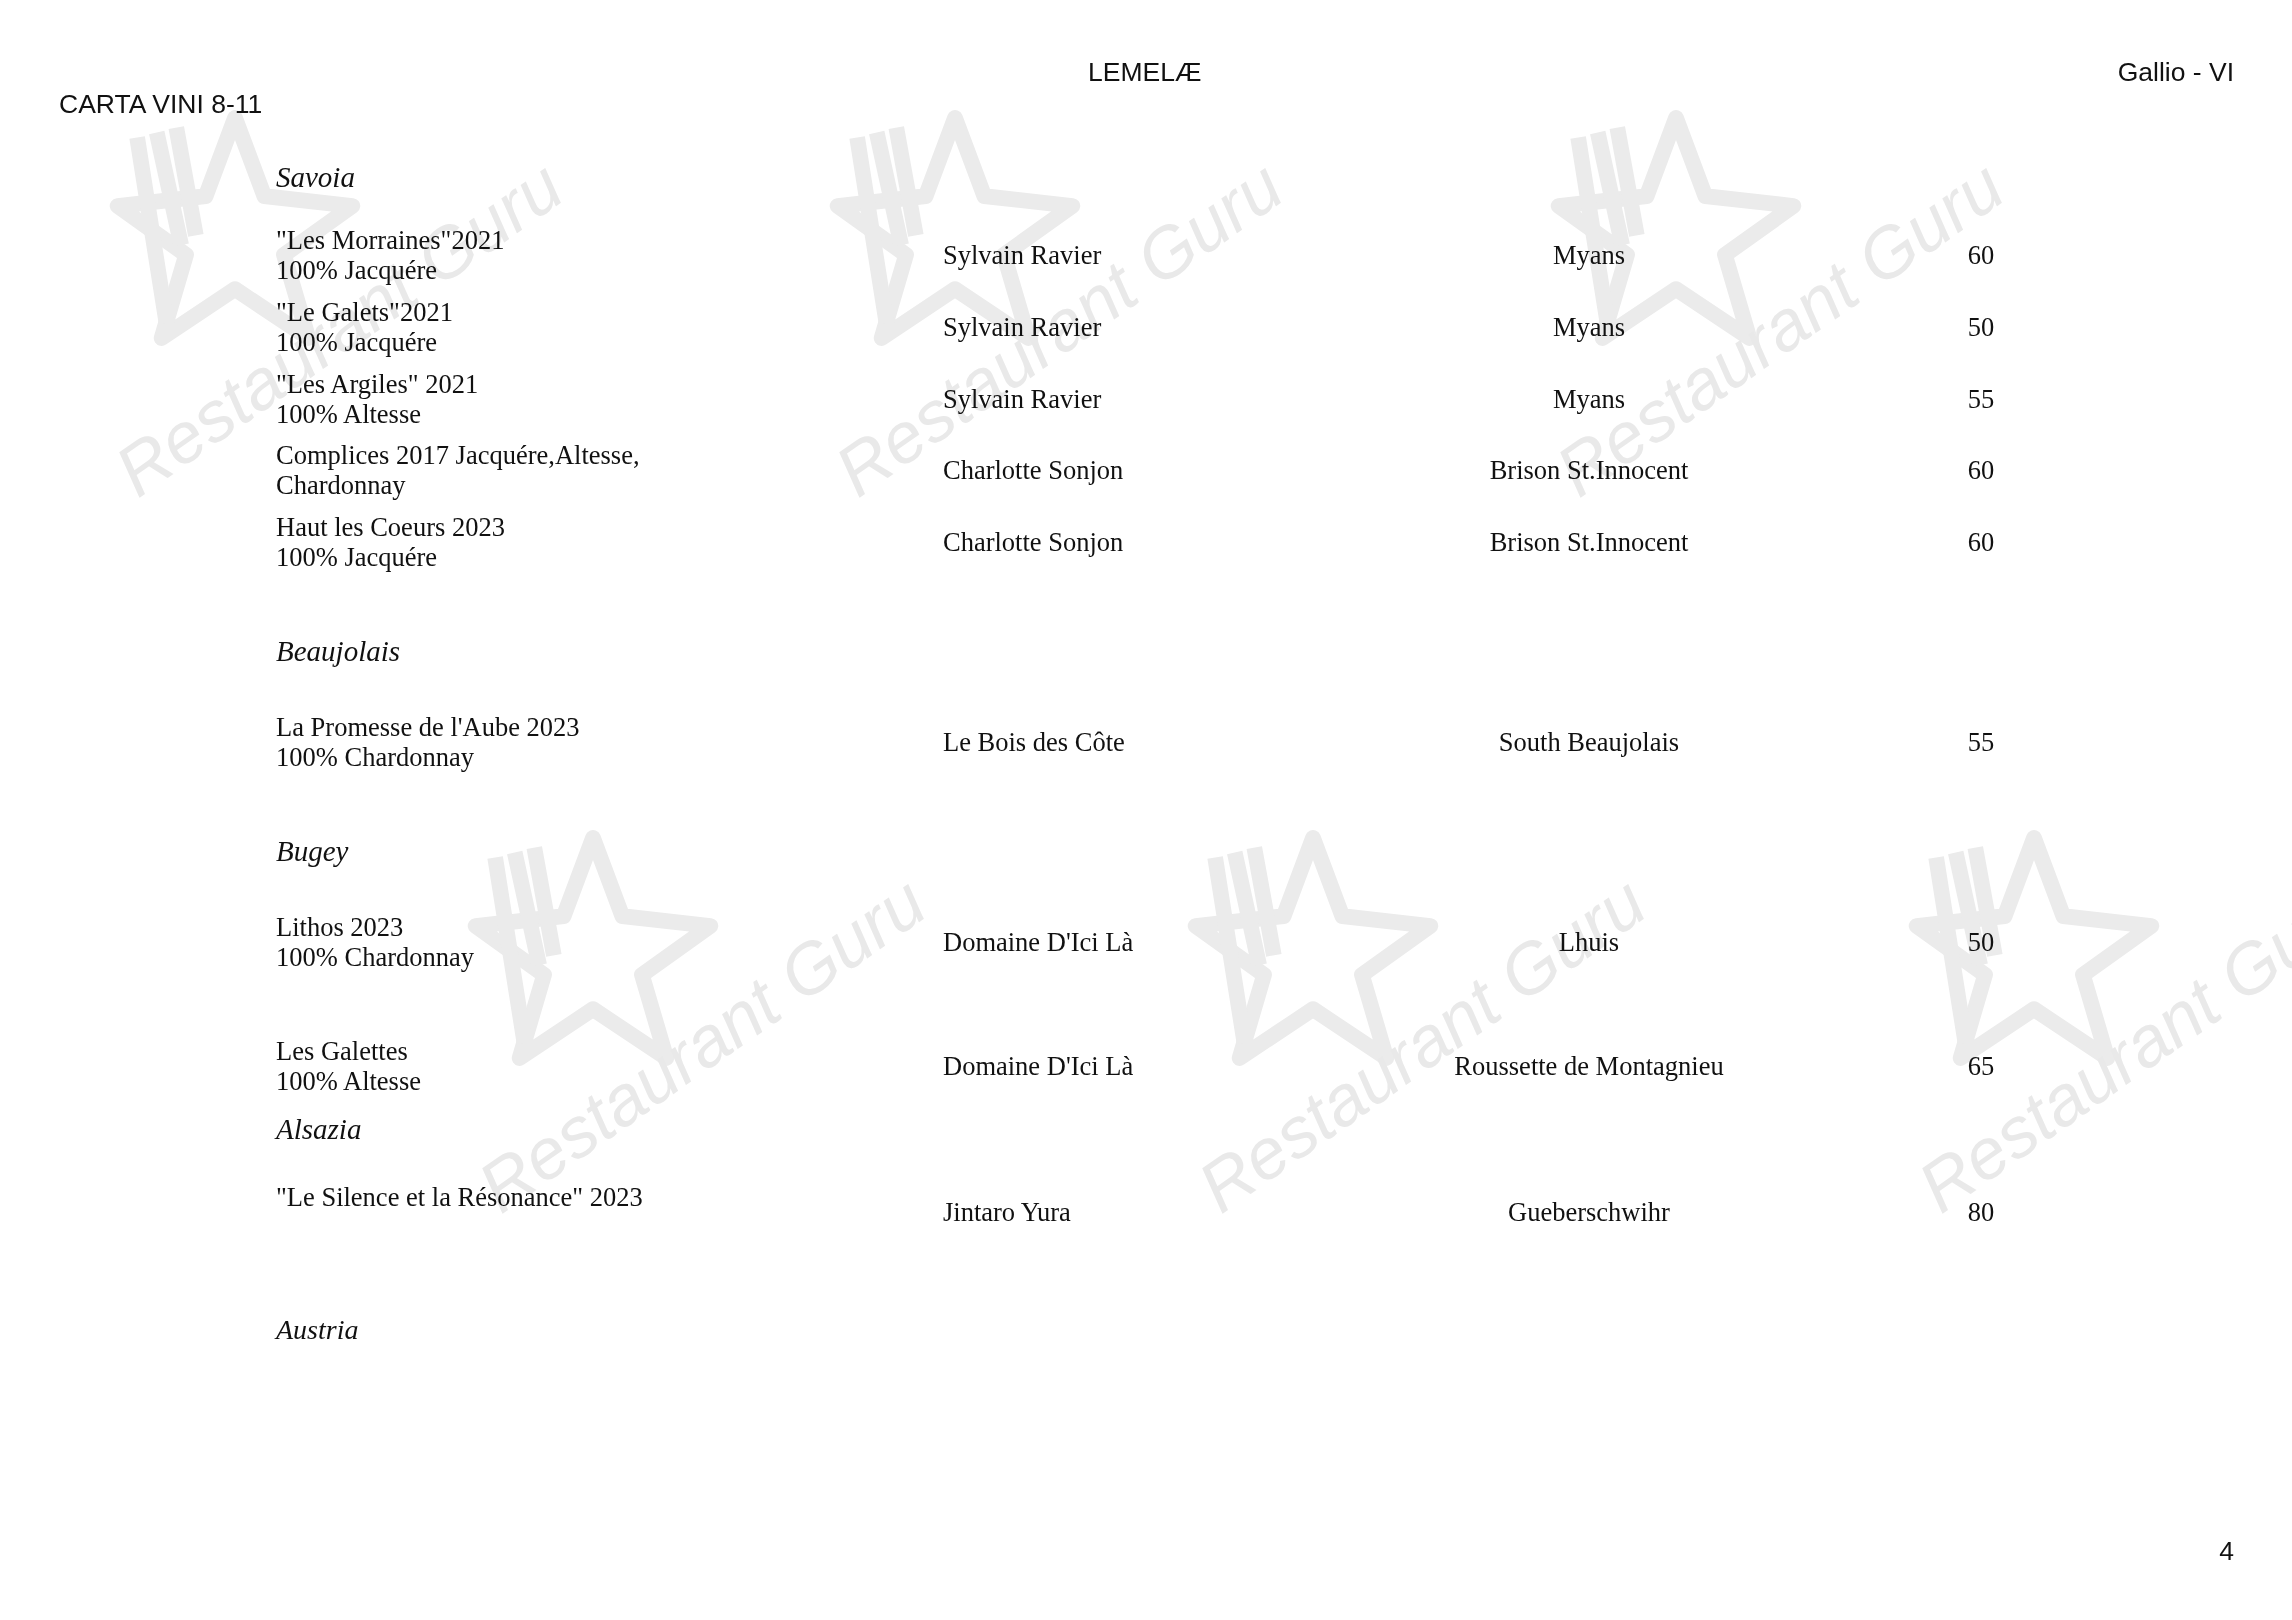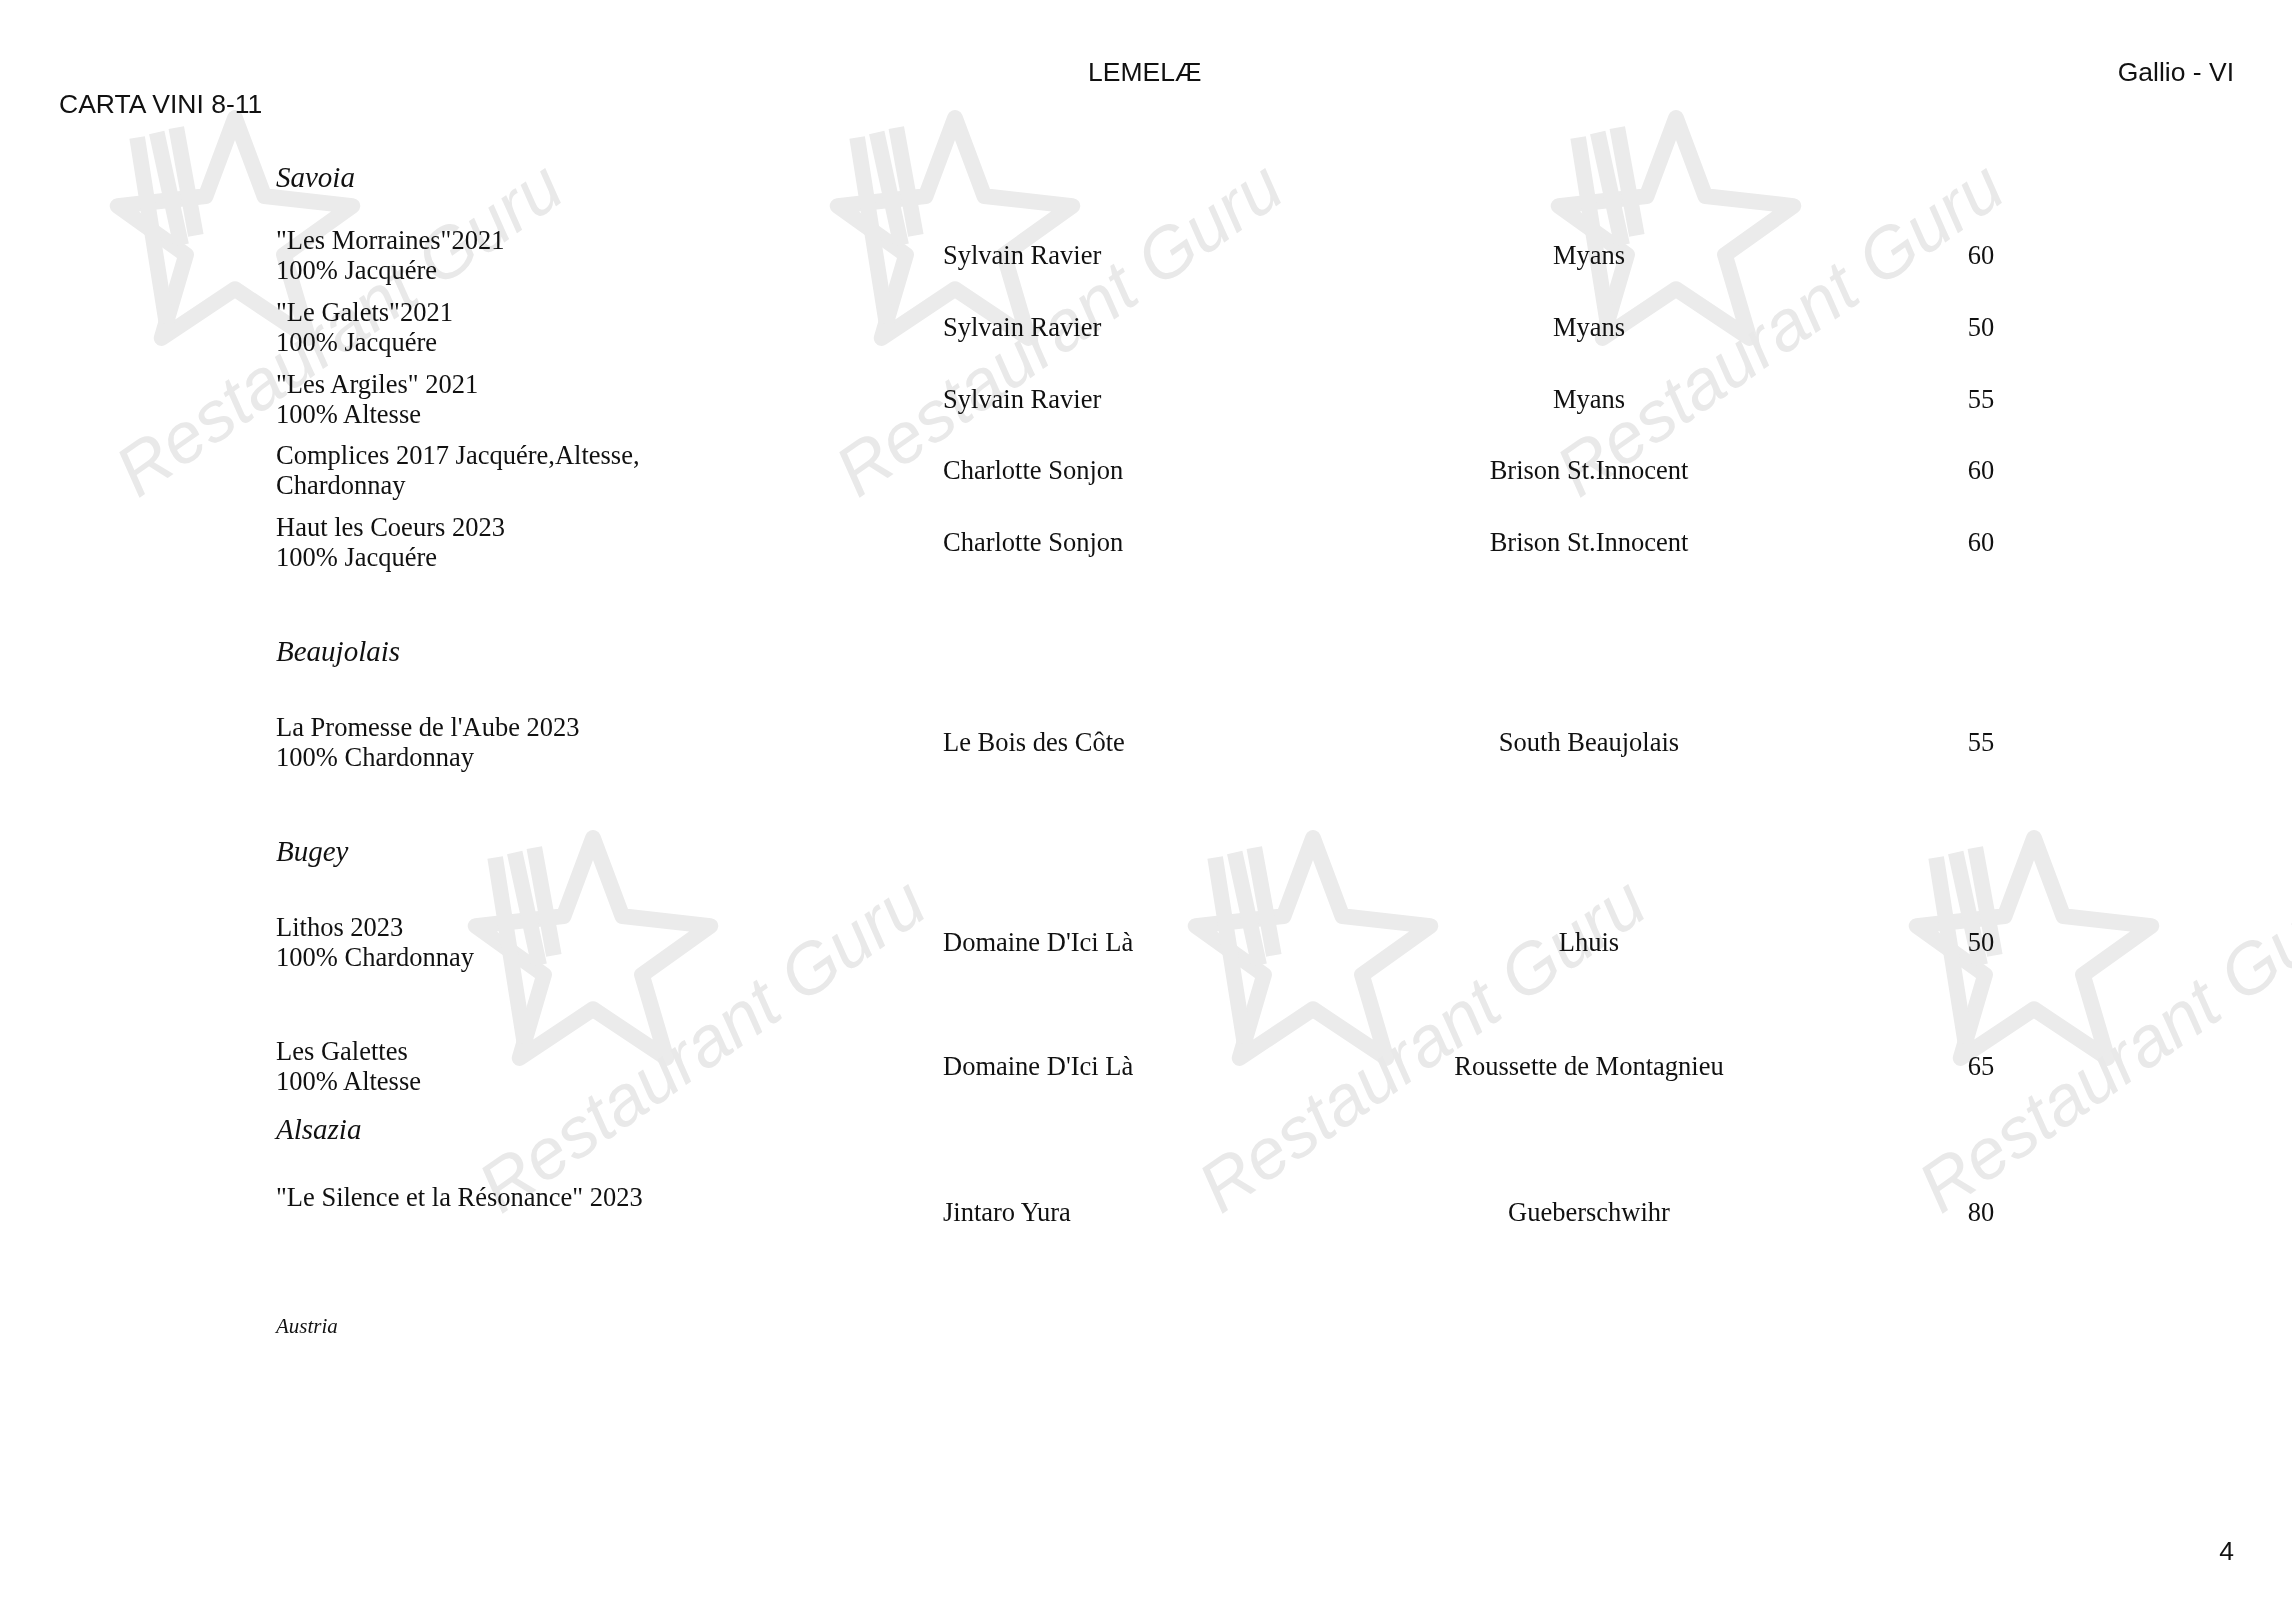--- a/index.html
+++ b/index.html
@@ -198,17 +198,17 @@
 
   <div class="row" style="top:1182px">
     <div class="name" style="width:627px">
       <span>"Le Silence et la Résonance" 2023</span>
     </div>
     <div class="producer">Jintaro Yura</div>
     <div class="place">Gueberschwihr</div>
     <div class="price">80</div>
   </div>
 
-  <div class="section-title" style="top:1302px;font-size:21px">Austria</div>
+  <div class="section-title" style="top:1302px;font-size:28px">Austria</div>
 </div>
 
 <div class="page-num">4</div>
 
 
 </body></html>

